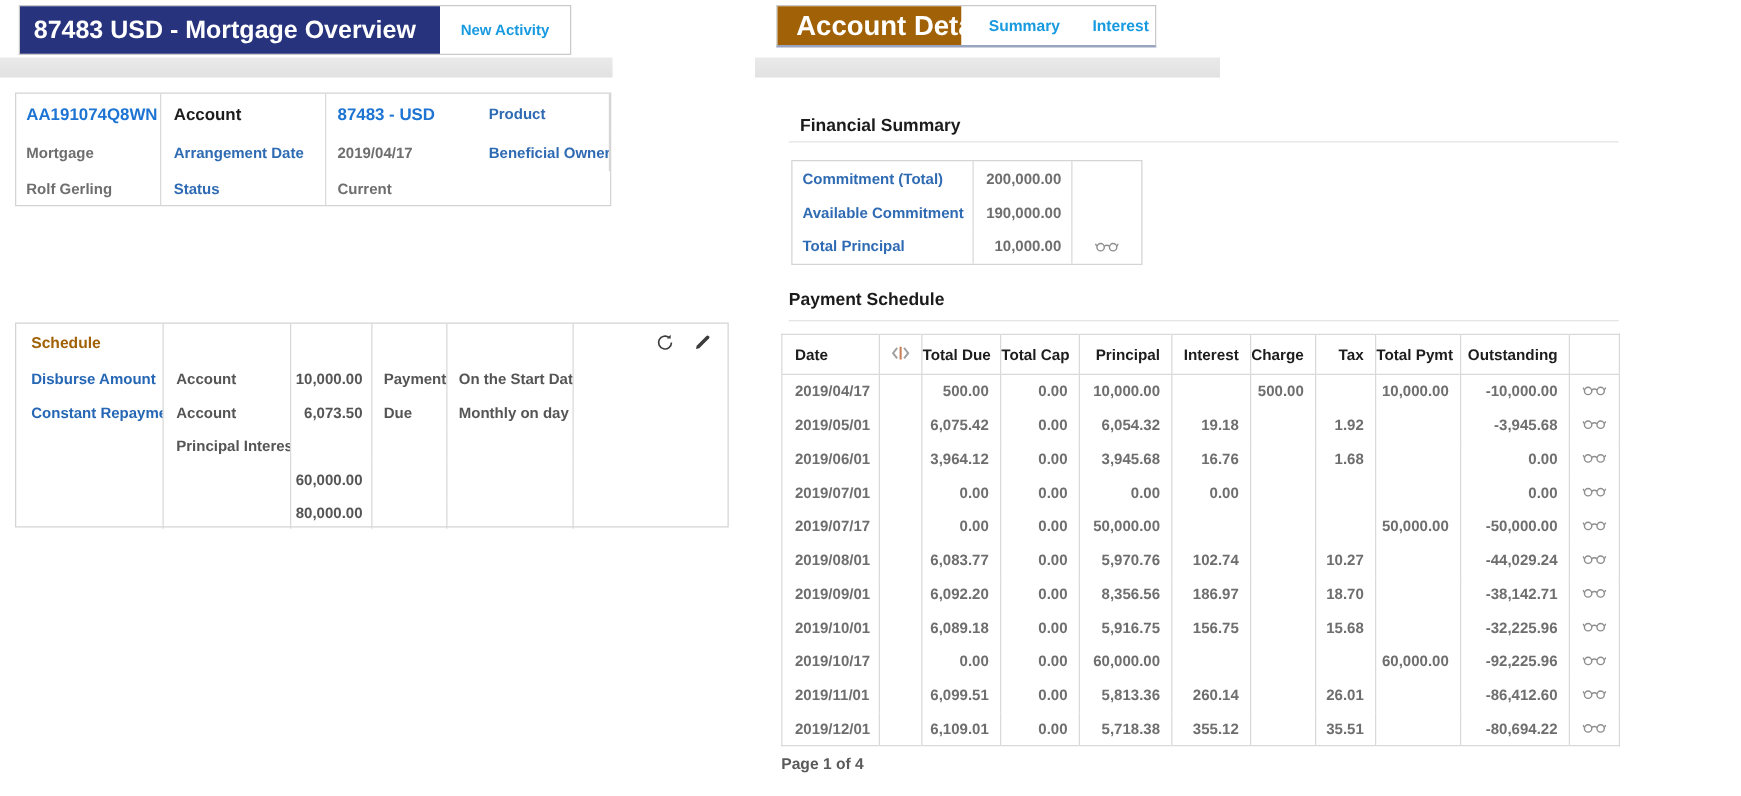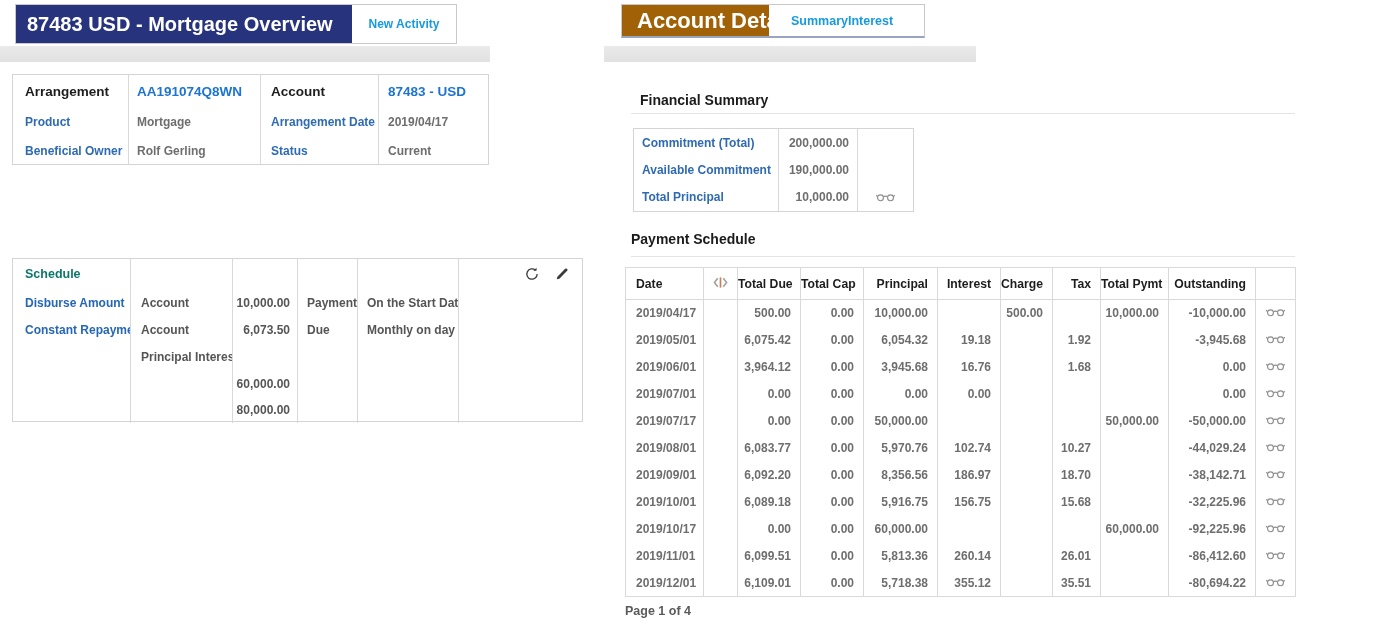--- a/index.html
+++ b/index.html
@@ -27,31 +27,31 @@
   .arr-card{left:12px;top:74px;width:477px;border:1px solid #d4d4d4;display:grid;
     grid-template-columns:116px 132px 118px 109px;grid-template-rows:32px 30px 27px;background:#fff}
   .hdr{color:#1d1d1d;font-size:13.5px}
   .lnk{color:#1d74d2;font-size:13.5px;cursor:pointer}
   .lbl{color:#2f6bb3;font-size:12px}
   .val{color:#6e6e6e;font-size:12px}
 
   
   .sched-card{left:12px;top:258px;width:571px;height:164px;border:1px solid #d4d4d4;display:grid;
     grid-template-columns:118px 102px 65px 60px 101px 123px;grid-template-rows:30px 27px 27px 27px 27px 26px;background:#fff}
-  .sched-title{color:#0f766e;font-size:12.5px}
+  .sched-title{color:#a16207;font-size:12.5px}
   .sc-link{color:#2667b5;font-size:12px;cursor:pointer}
   .sval{color:#555;font-size:12px}
   .num7{justify-content:flex-end;padding-right:7px}
   .icons-cell{display:flex;align-items:center;justify-content:flex-end;gap:16px;padding-right:13px}
   .icon-btn{display:inline-flex;align-items:center;cursor:pointer;line-height:0}
 
   
   .tab-box{left:621px;top:4px;width:304px;height:34px;border:1px solid #c9c9c9;border-bottom:2px solid #98a4c0;display:flex;background:#fff}
   .active-tab{width:147px;background:#a16207;color:#fff;font-size:22px;display:flex;align-items:center;padding-left:15px;white-space:nowrap;cursor:pointer}
-  .tab-links{flex:1;display:flex;align-items:center;padding-left:22px}
+  .tab-links{flex:1;display:flex;align-items:center;gap:26px;padding-left:22px}
   .tab-links .link{font-size:12.5px}
 
   .sec-head{font-size:14px;color:#1b1b1b;white-space:nowrap}
   .fin-head{left:640px;top:92px}
   .pay-head{left:631px;top:231px}
   .head-rule{height:1px;background:#e4e4e4}
   .fin-rule{left:631px;top:113px;width:664px}
   .pay-rule{left:631px;top:256px;width:664px}
 
   
@@ -80,21 +80,20 @@
 
   <div class="abs header-strip">
     <div class="navy-title">87483 USD - Mortgage Overview</div>
     <div class="new-activity-zone">
       <span class="link">New Activity</span>
     </div>
   </div>
   <div class="abs graybar gb-left"></div>
 
   <div class="abs arr-card">
-      <div class="cell bR p12 hdr">Arrangement</div>
       <div class="cell bR p8 lnk">AA191074Q8WN</div>
       <div class="cell bR p10 hdr">Account</div>
       <div class="cell p9 lnk">87483 - USD</div>
       <div class="cell bR p12 lbl">Product</div>
       <div class="cell bR p8 val">Mortgage</div>
       <div class="cell bR p10 lbl">Arrangement Date</div>
       <div class="cell p9 val">2019/04/17</div>
       <div class="cell bR p12 lbl">Beneficial Owner</div>
       <div class="cell bR p8 val">Rolf Gerling</div>
       <div class="cell bR p10 lbl">Status</div>

